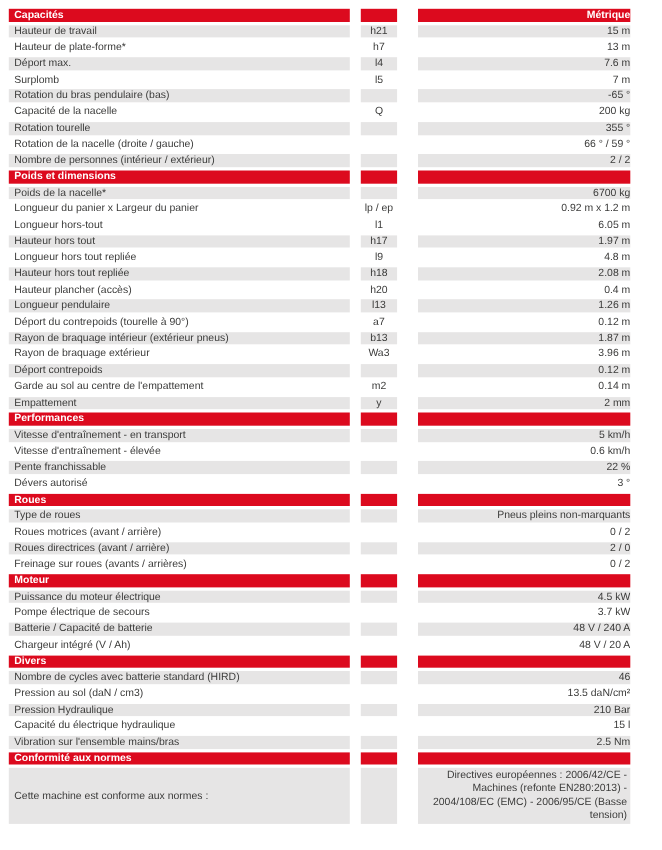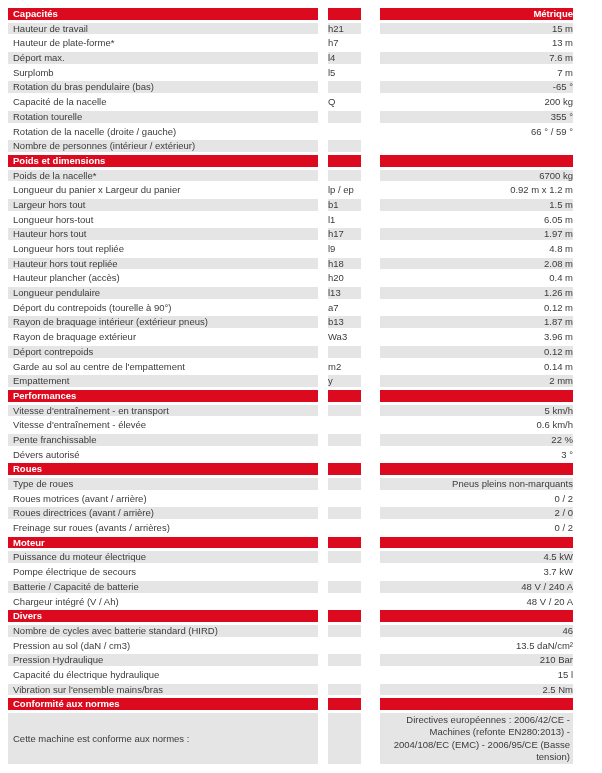--- a/index.html
+++ b/index.html
@@ -32,21 +32,21 @@
   }
   .seg-label{
     width:310px;
     padding-left:5px;
     box-sizing:border-box;
     text-align:left;
   }
   .seg-code{
     width:33px;
     margin-left:10px;
-    text-align:left;
+    text-align:center;
   }
   .seg-value{
     width:193px;
     margin-left:19px;
     text-align:right;
   }
   .row.gray .seg{background:var(--gray);}
   .row.header .seg{
     background:var(--red);
     color:var(--header-text);
@@ -114,41 +114,37 @@
       <div class="seg seg-value">355 °</div>
     </div>
     <div class="row">
       <div class="seg seg-label">Rotation de la nacelle (droite / gauche)</div>
       <div class="seg seg-code"></div>
       <div class="seg seg-value">66 ° / 59 °</div>
     </div>
     <div class="row gray">
       <div class="seg seg-label">Nombre de personnes (intérieur / extérieur)</div>
       <div class="seg seg-code"></div>
+      <div class="seg seg-value">2 / 2</div>
     </div>
     <div class="row header">
       <div class="seg seg-label">Poids et dimensions</div>
       <div class="seg seg-code"></div>
       <div class="seg seg-value"></div>
     </div>
     <div class="row gray">
       <div class="seg seg-label">Poids de la nacelle*</div>
       <div class="seg seg-code"></div>
       <div class="seg seg-value">6700 kg</div>
     </div>
     <div class="row">
       <div class="seg seg-label">Longueur du panier x Largeur du panier</div>
       <div class="seg seg-code">lp / ep</div>
       <div class="seg seg-value">0.92 m x 1.2 m</div>
     </div>
-    <div class="row gray">
-      <div class="seg seg-label">Largeur hors tout</div>
-      <div class="seg seg-code">b1</div>
-      <div class="seg seg-value">1.5 m</div>
-    </div>
     <div class="row">
       <div class="seg seg-label">Longueur hors-tout</div>
       <div class="seg seg-code">l1</div>
       <div class="seg seg-value">6.05 m</div>
     </div>
     <div class="row gray">
       <div class="seg seg-label">Hauteur hors tout</div>
       <div class="seg seg-code">h17</div>
       <div class="seg seg-value">1.97 m</div>
     </div>

